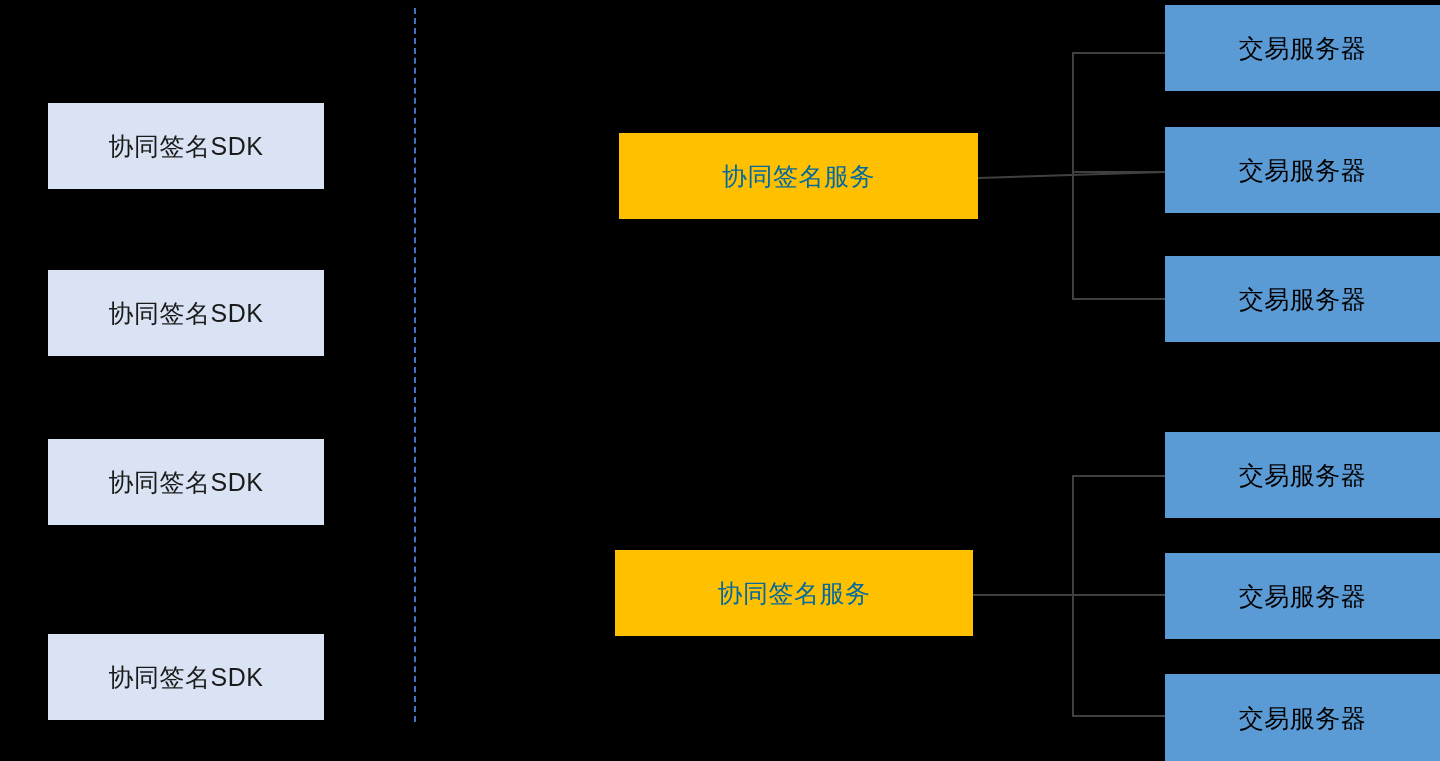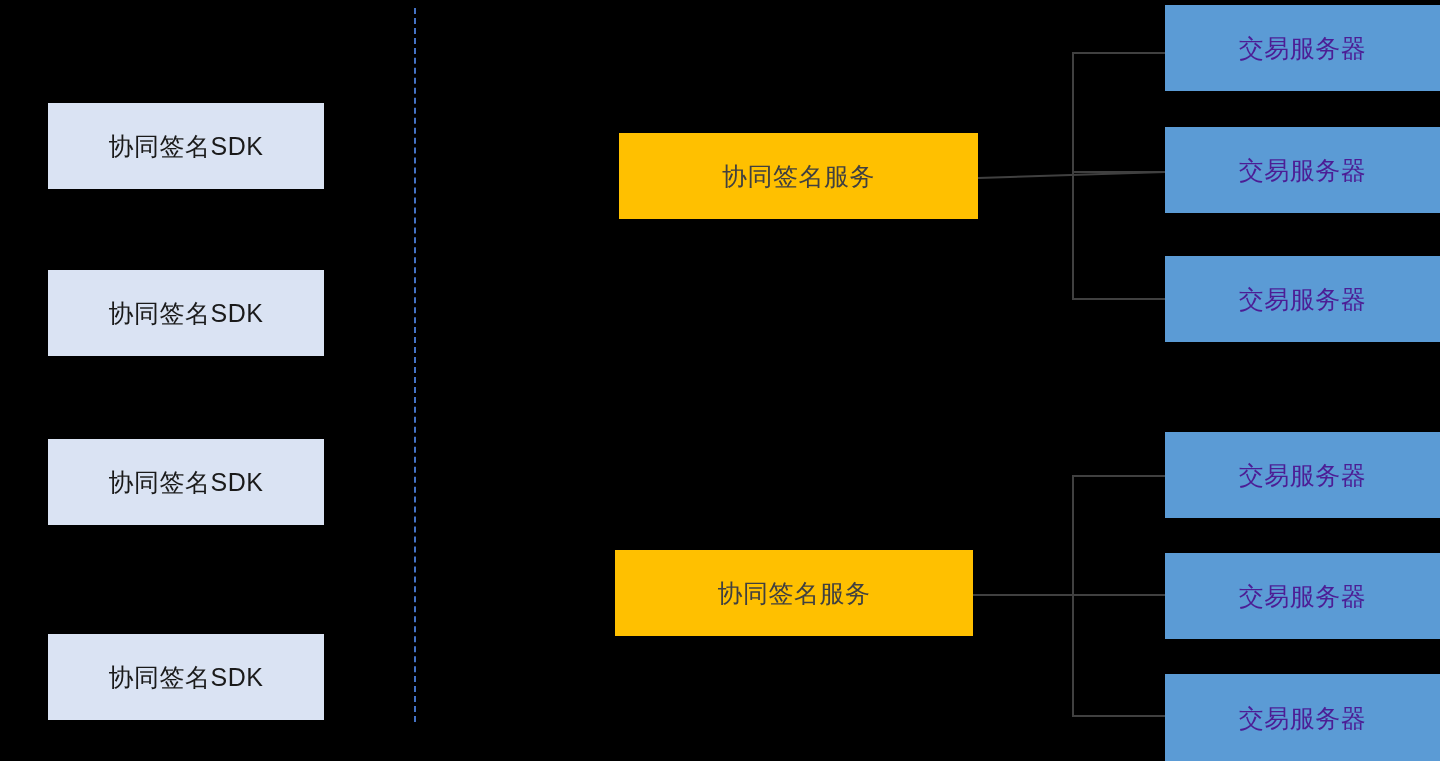--- a/index.html
+++ b/index.html
@@ -28,25 +28,25 @@
     letter-spacing: 0.5px;
     user-select: none;
   }
   .node-sdk {
     background: #dae3f3;
     color: #1a1a1a;
     margin-left: 48px;
   }
   .node-service {
     background: #ffc000;
-    color: #404040;
+    color: #0369a1;
   }
   .node-server {
     background: #5b9bd5;
-    color: #4c1d95;
+    color: #000000;
     text-align: right;
   }
   .divider {
     position: absolute;
     width: 0;
     border-left: 2px dashed #4472c4;
   }
   .conn {
     position: absolute;
     background: #404040;

